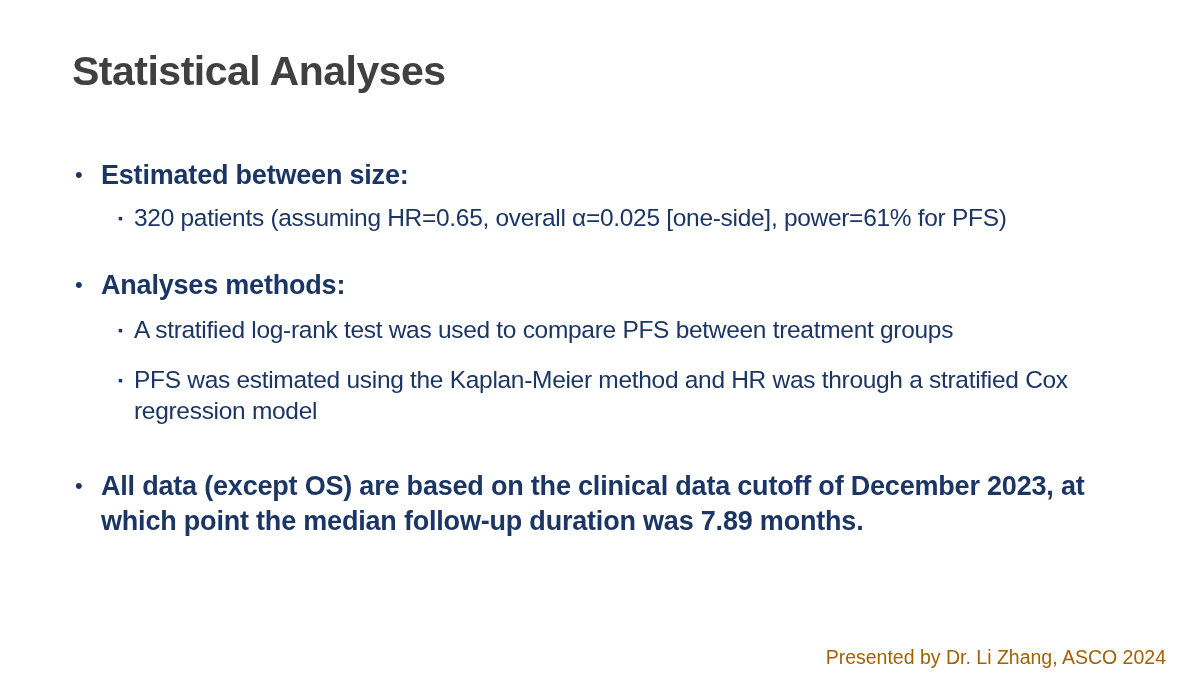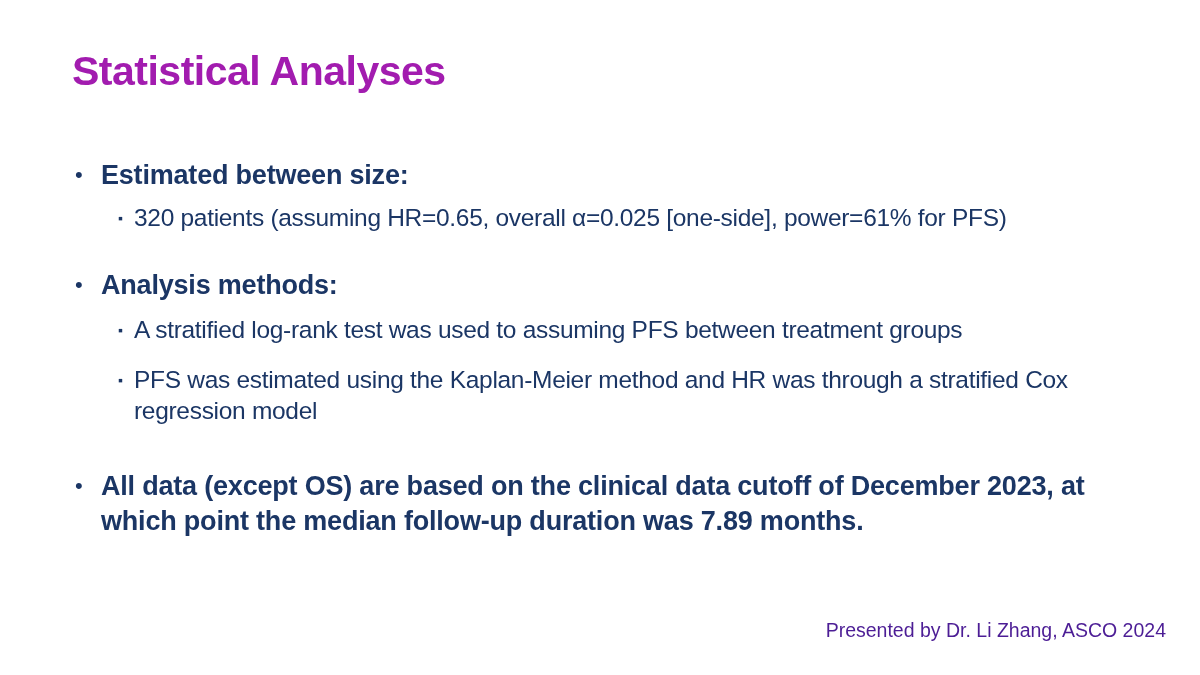--- a/index.html
+++ b/index.html
@@ -14,21 +14,21 @@
     box-sizing: border-box;
   }
   .title {
     margin: 0;
     position: absolute;
     left: 72px;
     top: 48px;
     font-size: 41px;
     font-weight: 700;
     letter-spacing: -0.5px;
-    color: #a21caf;
+    color: #404040;
   }
   .content {
     position: absolute;
     left: 75px;
     top: 158px;
     width: 1080px;
   }
   .row { display: flex; align-items: flex-start; }
   .l1 { font-size: 27px; font-weight: 700; }
   .l1 .marker {
@@ -53,23 +53,23 @@
   .l2 .text { line-height: 1.26; letter-spacing: -0.3px; max-width: 992px; }
   .sub-gap1 { margin-top: 10px; }
   .block2 { margin-top: 34px; }
   .sub-gap2 { margin-top: 12px; }
   .sub-gap3 { margin-top: 19px; }
   .block3 { margin-top: 42px; }
   .block3 .text { max-width: 1035px; }
   .footer {
     position: absolute;
     right: 34px;
-    bottom: 33px;
+    bottom: 6px;
     font-size: 19.5px;
-    color: #4c1d95;
+    color: #a16207;
     font-family: "Liberation Sans", sans-serif;
   }
 </style>
 </head>
 <body>
 
 <div class="slide">
 
   <h1 class="title">Statistical Analyses</h1>
 
@@ -82,25 +82,25 @@
       </div>
       <div class="row l2 sub-gap1">
         <span class="marker">▪</span>
         <span class="text">320 patients (assuming HR=0.65, overall α=0.025 [one-side], power=61% for PFS)</span>
       </div>
     </div>
 
     <div class="block2">
       <div class="row l1">
         <span class="marker">•</span>
-        <span class="text">Analysis methods:</span>
+        <span class="text">Analyses methods:</span>
       </div>
       <div class="row l2 sub-gap2">
         <span class="marker">▪</span>
-        <span class="text">A stratified log-rank test was used to assuming PFS between treatment groups</span>
+        <span class="text">A stratified log-rank test was used to compare PFS between treatment groups</span>
       </div>
       <div class="row l2 sub-gap3">
         <span class="marker">▪</span>
         <span class="text">PFS was estimated using the Kaplan-Meier method and HR was through a stratified Cox regression model</span>
       </div>
     </div>
 
     <div class="block3">
       <div class="row l1">
         <span class="marker">•</span>

